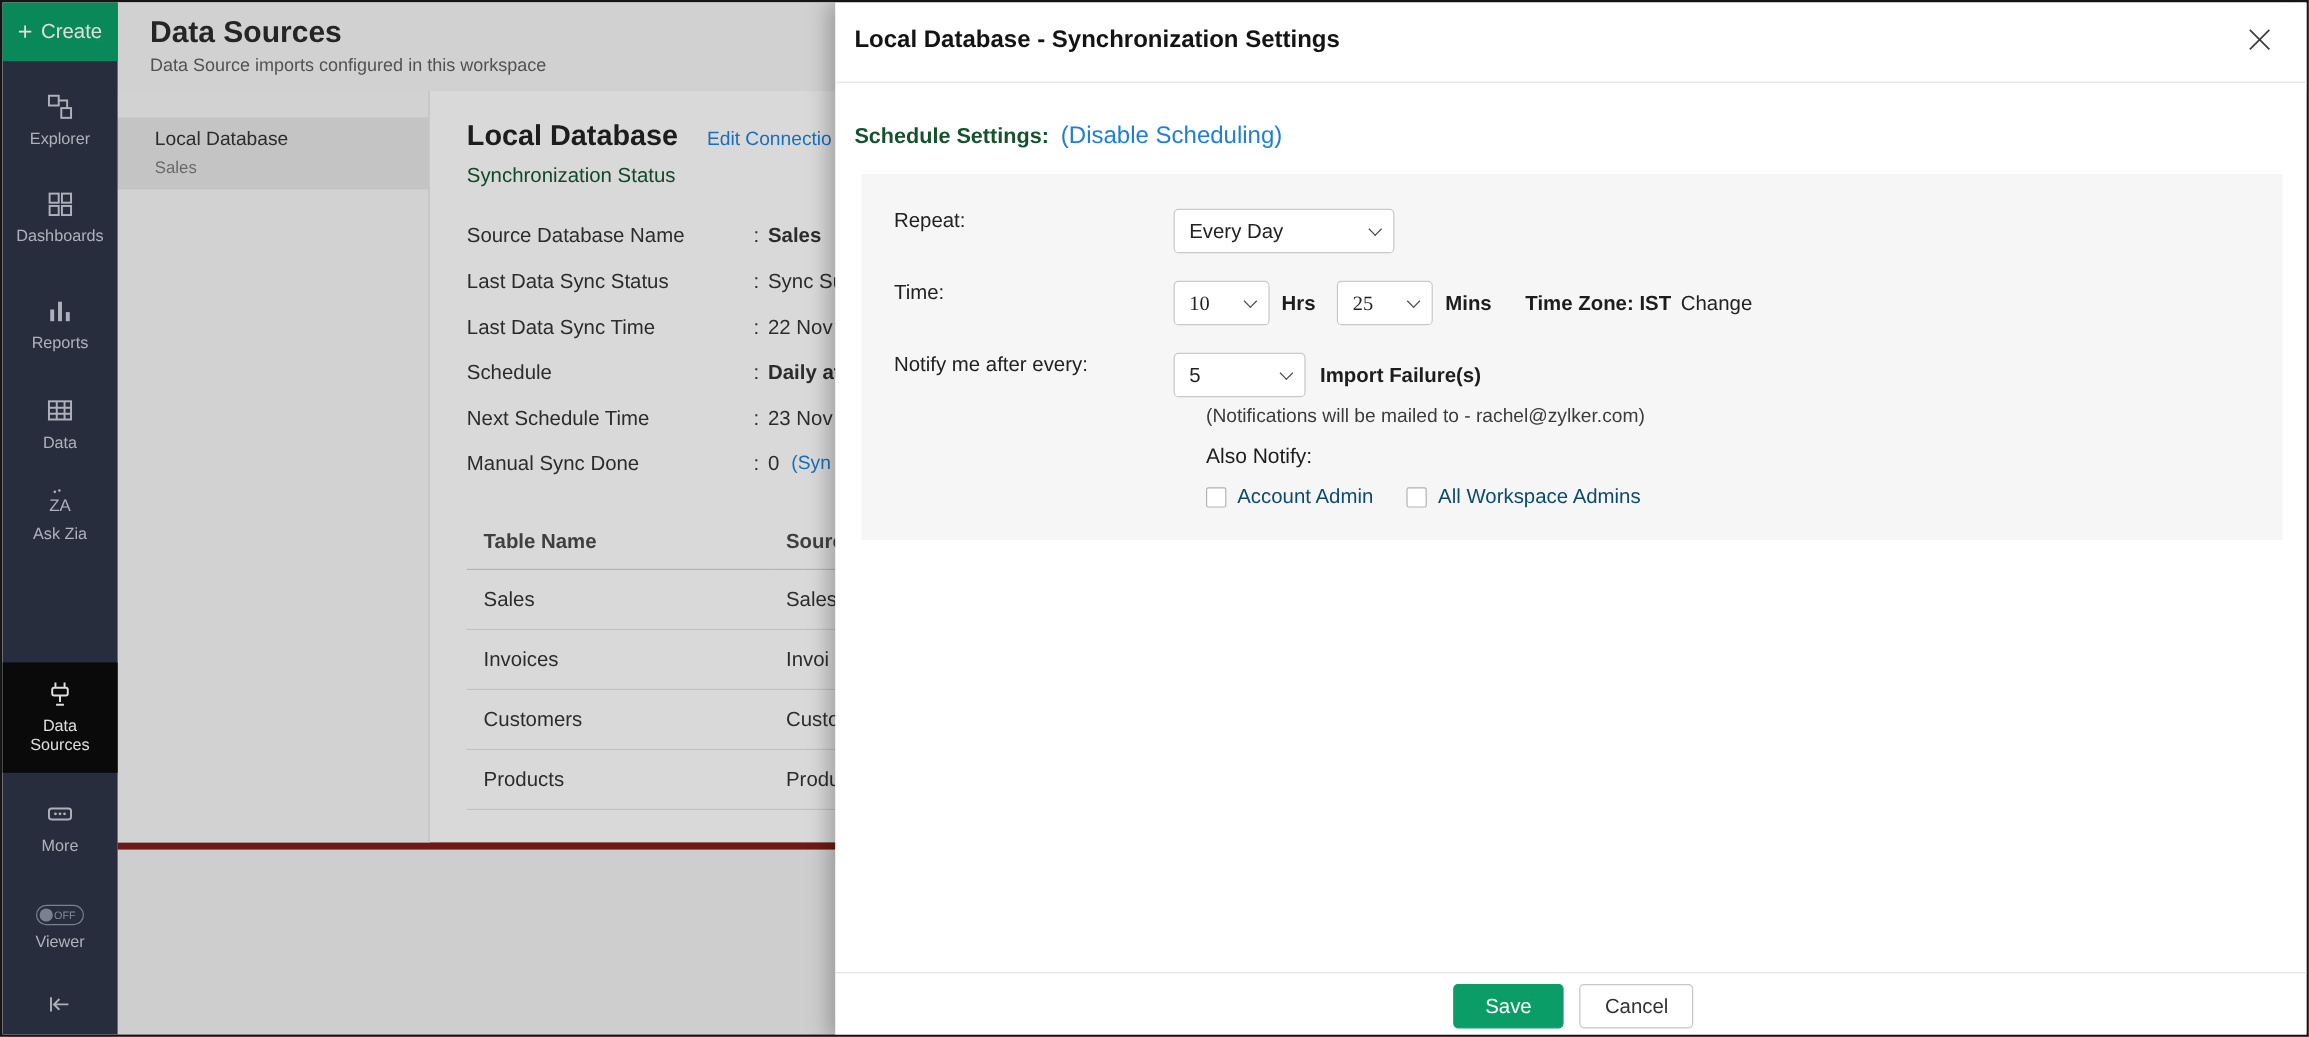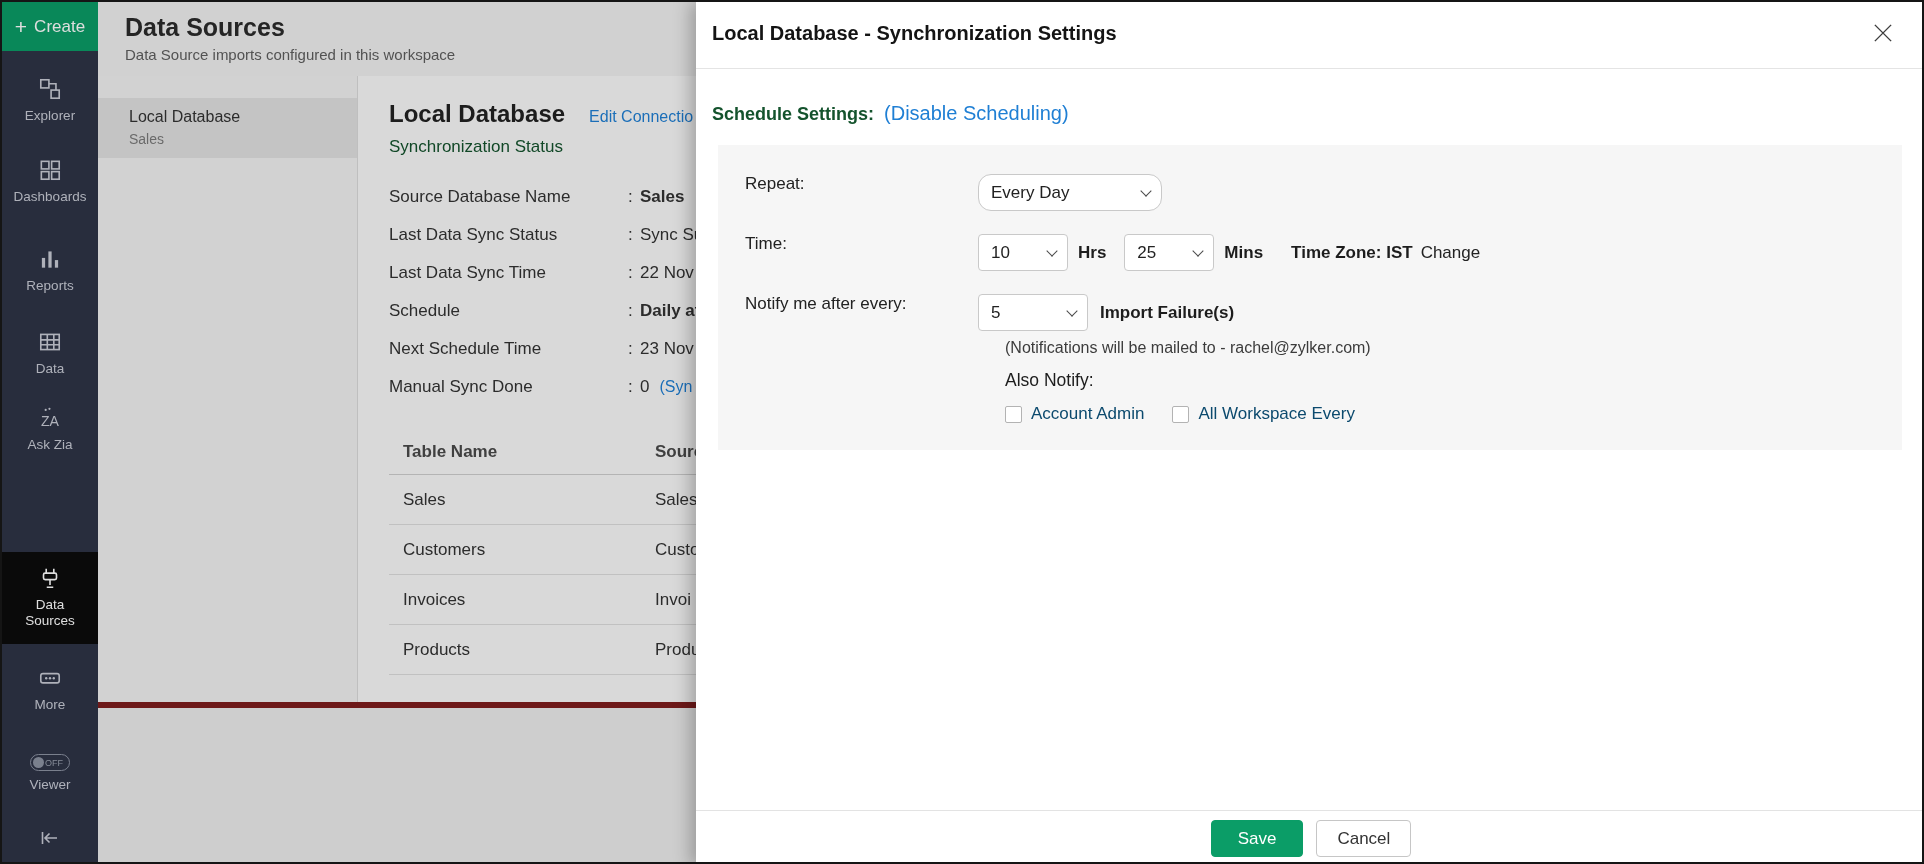--- a/index.html
+++ b/index.html
@@ -58,22 +58,22 @@
   .sched-row { margin-top:33px; display:flex; align-items:baseline; gap:10px; }
   .sched-label { font-size:18px; font-weight:700; color:#14532d; }
   .sched-link { font-size:20px; }
   .settings-panel { margin-top:20px; margin-left:6px; width:1184px; background:#f6f6f6; padding:29px 0 26px 27px; }
   .s-row { display:flex; align-items:flex-start; margin-bottom:23px; }
   .s-row.tight { margin-bottom:8px; }
   .s-label { width:233px; flex-shrink:0; font-size:17px; color:#222; }
   .s-controls { display:flex; align-items:center; }
   .dd { position:relative; height:37px; border:1px solid #c9c9c9; border-radius:4px; background:#fff; display:flex; align-items:center; padding:0 30px 0 12px; font-size:17px; color:#222; cursor:pointer; }
   .chev { position:absolute; right:11px; top:12px; width:8px; height:8px; border-right:1.6px solid #4a4a4a; border-bottom:1.6px solid #4a4a4a; transform:rotate(45deg); }
-  .dd-repeat { width:184px;border-radius:13px; }
-  .dd-hr, .dd-min { width:90px; }
+  .dd-repeat { width:184px; }
+  .dd-hr, .dd-min { width:80px;font-family:Liberation Serif, serif; }
   .dd-notify { width:110px; }
   .unit { font-size:17px; color:#222; }
   .ml10 { margin-left:10px; } .ml12 { margin-left:12px; } .ml18 { margin-left:18px; } .ml28 { margin-left:28px; } .ml8 { margin-left:8px; }
   .strong-unit { font-weight:700; color:#1d1d1d; }
   .note { margin-left:260px; font-size:16px; color:#3c3c3c; }
   .also-label { margin-left:260px; margin-top:13px; font-size:17.5px; color:#1d1d1d; }
   .checks { margin-left:260px; margin-top:13px; display:flex; align-items:center; gap:28px; }
   .check { display:flex; align-items:center; gap:9px; font-size:17px; color:#0c4a6e; cursor:pointer; }
   .cbox { width:17px; height:17px; border:1px solid #b3b3b3; border-radius:2px; background:#fff; flex-shrink:0; }
   .modal-footer { height:56px; border-top:1px solid #e3e3e3; display:flex; align-items:center; justify-content:center; gap:13px; flex-shrink:0; }
@@ -248,26 +248,26 @@
               <th>Table Name</th>
               <th>Sourc</th>
             </tr>
           </thead>
           <tbody>
             <tr>
               <td>Sales</td>
                 <td>Sales</td>
             </tr>
             <tr>
+              <td>Invoices</td>
+                <td>Invoi</td>
+            </tr>
+            <tr>
               <td>Customers</td>
                 <td>Custo</td>
-            </tr>
-            <tr>
-              <td>Invoices</td>
-                <td>Invoi</td>
             </tr>
             <tr>
               <td>Products</td>
                 <td>Produ</td>
             </tr>
           </tbody>
         </table>
       </div>
     </div>
   </div>
@@ -335,21 +335,21 @@
         <div class="note">(Notifications will be mailed to - rachel@zylker.com)</div>
         <div class="also-label">Also Notify:</div>
 
         <div class="checks">
           <label class="check">
             <span class="cbox"></span>
             <span>Account Admin</span>
           </label>
           <label class="check">
             <span class="cbox"></span>
-            <span>All Workspace Every</span>
+            <span>All Workspace Admins</span>
           </label>
         </div>
       </div>
     </div>
 
     <div class="modal-footer">
       <button class="btn btn-save">Save</button>
       <button class="btn btn-cancel">Cancel</button>
     </div>
   </section>

